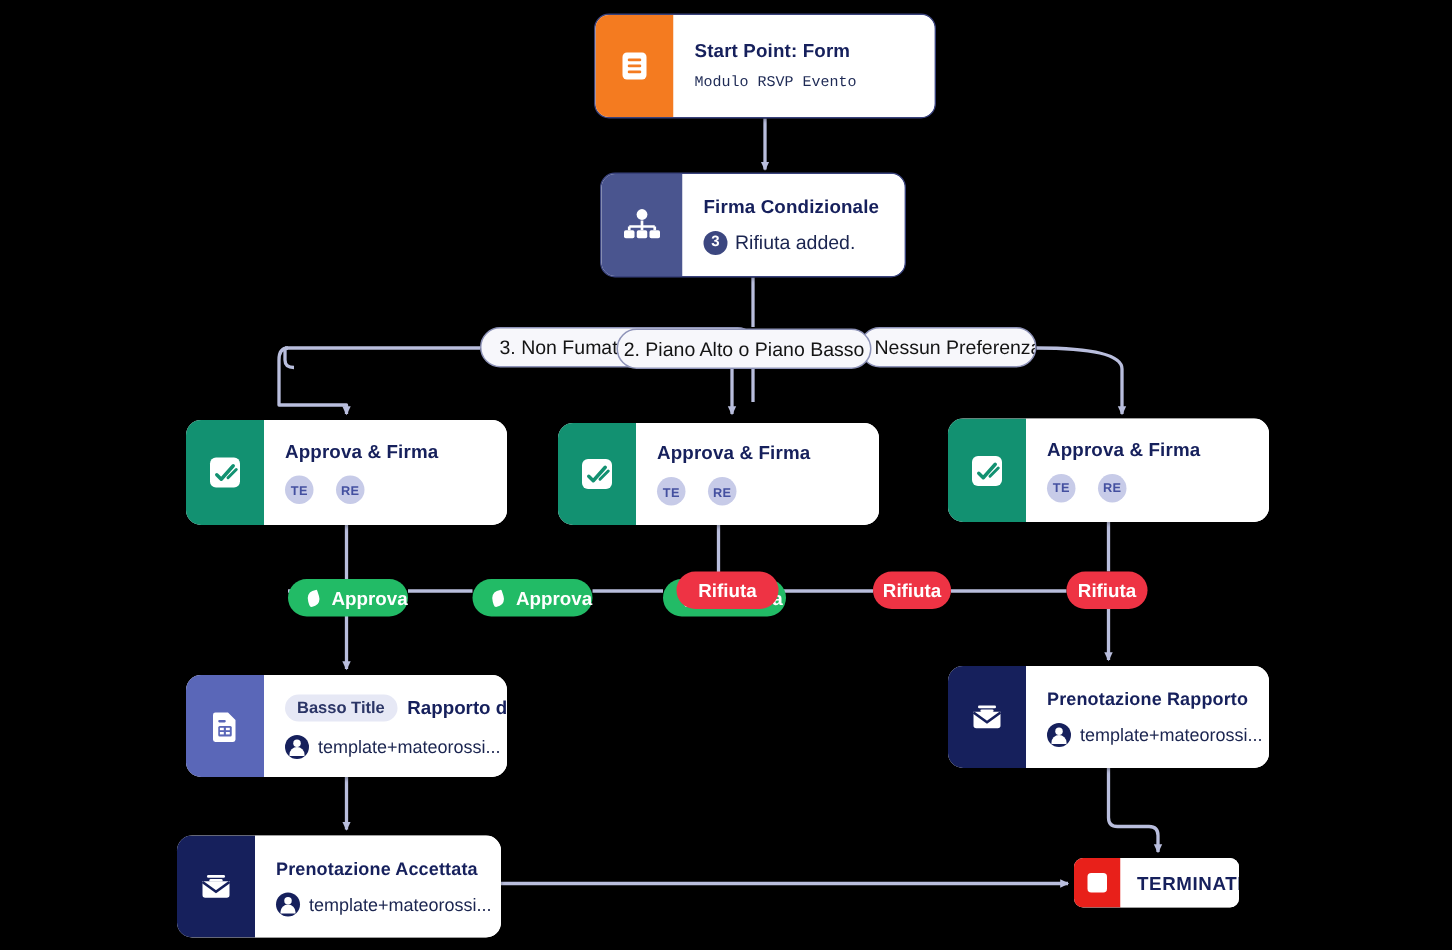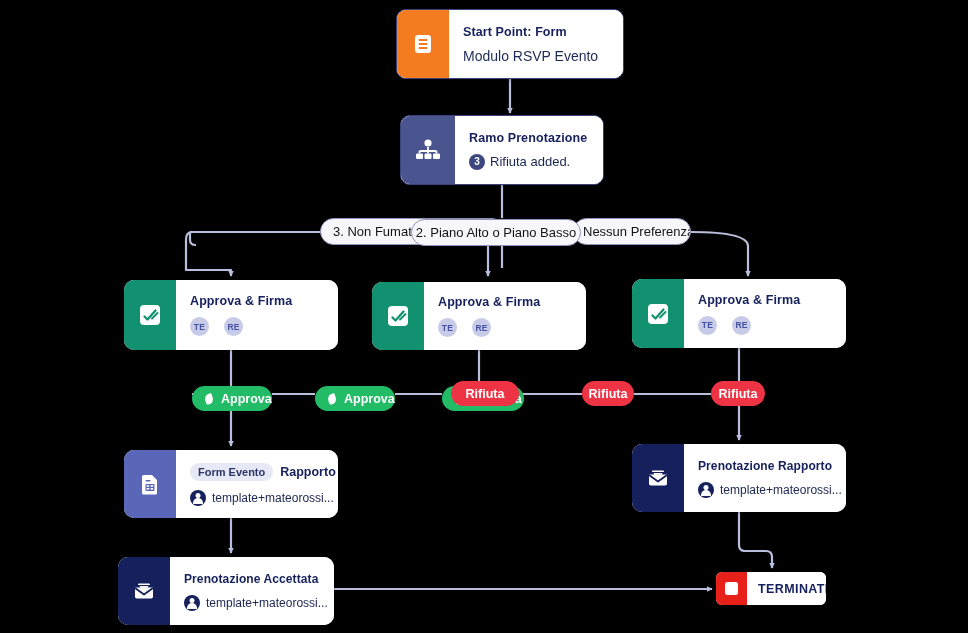--- a/index.html
+++ b/index.html
@@ -43,21 +43,21 @@
     white-space:nowrap;
   }
   .node .subtitle{
     font-size:13px;color:#1b2550;white-space:nowrap;
   }
 
   
   #node-start{left:396px;top:9px;width:228px;height:70px;border:1.5px solid #39427c;}
   #node-start .icon-pane{background:#f47b20;}
   #node-start .title{color:#16205c;}
-  #node-start .subtitle{color:#1e2a55;font-size:14px;}
+  #node-start .subtitle{color:#1e2a55;font-size:10px;font-family:Liberation Mono, monospace;}
 
   
   #node-cond{left:400px;top:115px;width:204px;height:70px;border:1.5px solid #39427c;}
   #node-cond .icon-pane{background:#4a558f;width:54px;flex:0 0 54px;}
   .count-badge{
     display:inline-flex;align-items:center;justify-content:center;
     width:16px;height:16px;border-radius:50%;
     background:#3c4780;color:#fff;font-size:10px;font-weight:bold;
     margin-right:5px;vertical-align:-2px;
   }
@@ -234,21 +234,21 @@
     <div class="icon-pane">
       <svg width="26" height="24" viewBox="0 0 26 24" aria-hidden="true">
         <circle cx="13" cy="5" r="3.6" fill="#ffffff"></circle>
         <path d="M13 9 L13 13 M4.5 13 L21.5 13 M4.5 13 L4.5 15.5 M21.5 13 L21.5 15.5 M13 13 L13 15.5" stroke="#ffffff" stroke-width="1.8" fill="none"></path>
         <rect x="1" y="15.5" width="7" height="5.4" rx="1.2" fill="#ffffff"></rect>
         <rect x="9.5" y="15.5" width="7" height="5.4" rx="1.2" fill="#ffffff"></rect>
         <rect x="18" y="15.5" width="7" height="5.4" rx="1.2" fill="#ffffff"></rect>
       </svg>
     </div>
     <div class="body">
-      <div class="title">Ramo Prenotazione</div>
+      <div class="title">Firma Condizionale</div>
       <div class="subtitle-row">
         <span class="count-badge">3</span>
         <span>Rifiuta added.</span>
       </div>
     </div>
   </div>
 
   <div class="branch-pill" id="branch-3">3. Non Fumator</div>
   <div class="branch-pill" id="branch-1">Nessun Preferenza</div>
   <div class="branch-pill" id="branch-2">2. Piano Alto o Piano Basso</div>
@@ -327,21 +327,21 @@
         <rect x="7.5" y="12" width="9" height="7" rx="1" fill="#5a67b8"></rect>
         <rect x="8.6" y="13.2" width="2.6" height="1.6" fill="#ffffff"></rect>
         <rect x="12.6" y="13.2" width="2.6" height="1.6" fill="#ffffff"></rect>
         <rect x="8.6" y="16" width="2.6" height="1.6" fill="#ffffff"></rect>
         <rect x="12.6" y="16" width="2.6" height="1.6" fill="#ffffff"></rect>
         <rect x="7.5" y="8" width="5" height="1.6" rx=".7" fill="#5a67b8"></rect>
       </svg>
     </div>
     <div class="body">
       <div class="row-inline">
-        <span class="chip">Form Evento</span>
+        <span class="chip">Basso Title</span>
         <span class="form-value">Rapporto di A...</span>
       </div>
       <div class="person-row">
         <span class="person-glyph"></span>
         <span class="person-text">template+mateorossi...</span>
       </div>
     </div>
   </div>
 
   <div class="node node-mail" id="node-reject">

